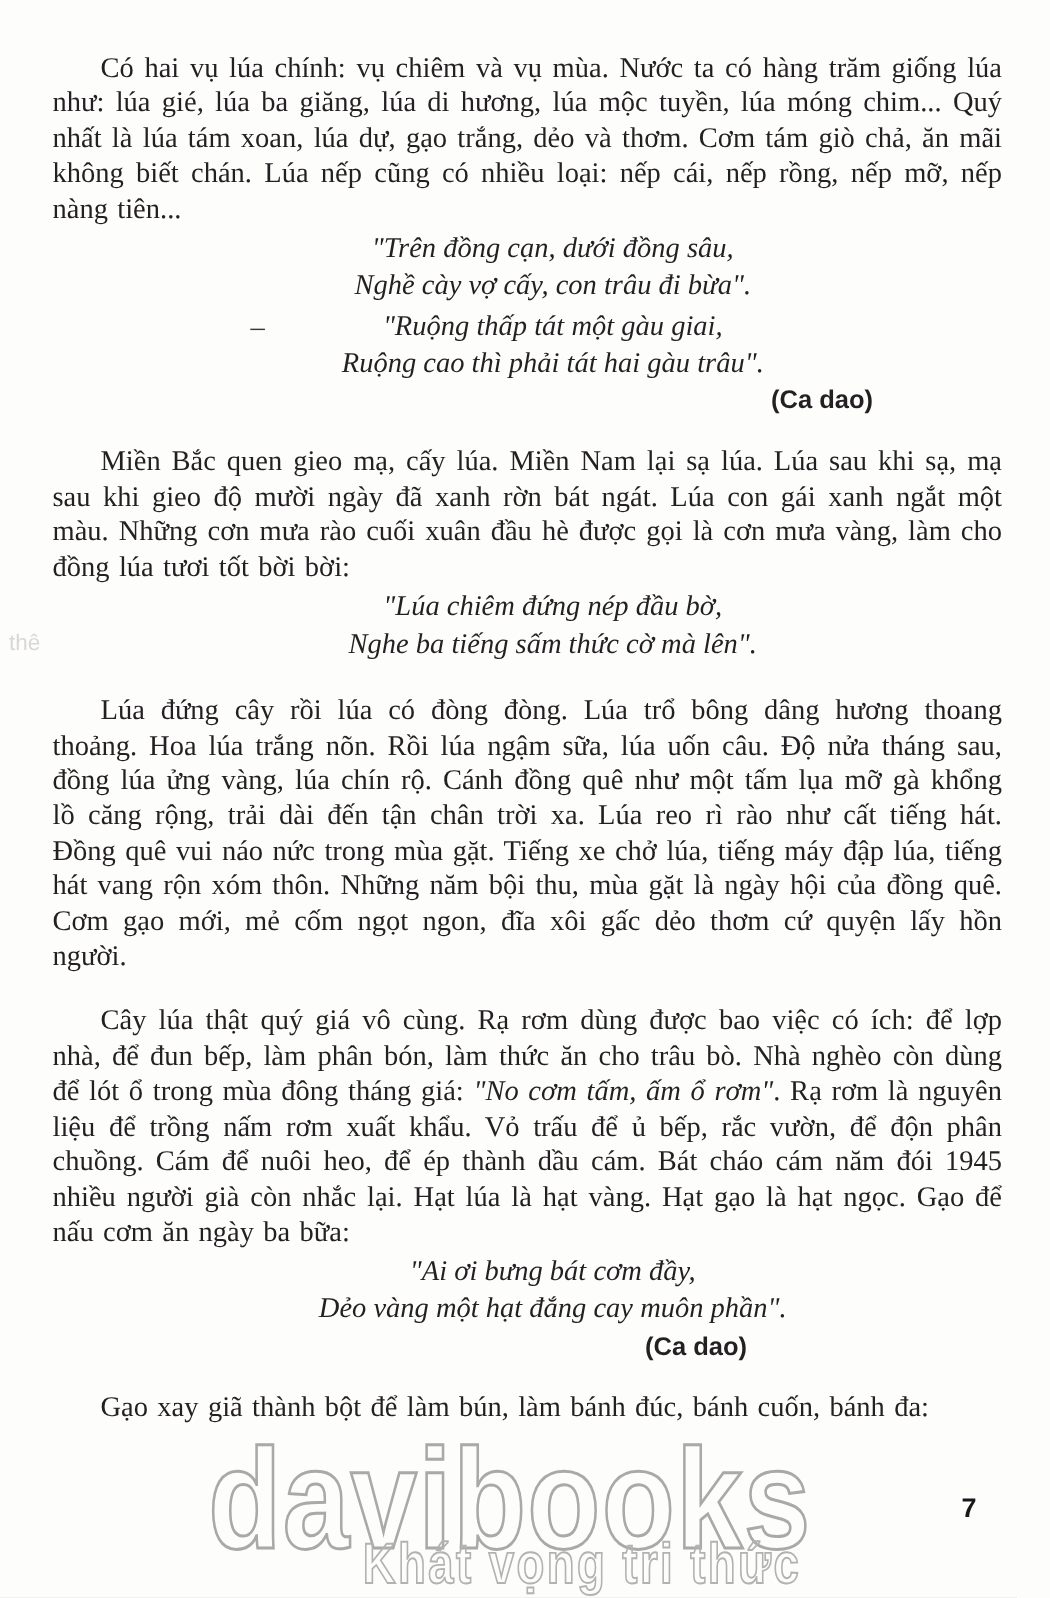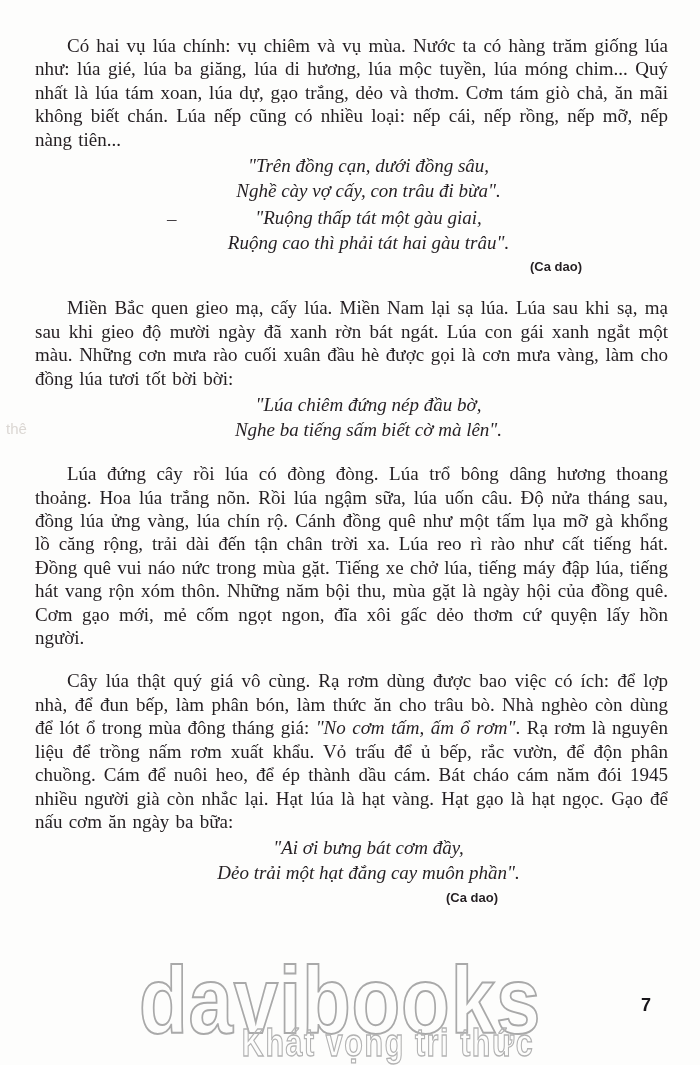--- a/index.html
+++ b/index.html
@@ -46,21 +46,21 @@
     top: 1px;
     font-style: normal;
     color: #3a363a;
   }
   .attribution {
     margin-top: 1px;
     text-align: right;
     font-family: "Liberation Sans", sans-serif;
     font-weight: bold;
     font-style: normal;
-    font-size: 13px;
+    font-size: 17px;
     line-height: 19px;
   }
   .attribution.pos-a { margin-right: 86px; }
   .attribution.pos-b { margin-right: 170px; }
   .page-number {
     position: absolute;
     left: 641px;
     top: 995px;
     z-index: 1;
     font-family: "Liberation Sans", sans-serif;
@@ -120,28 +120,29 @@
       </div>
       <div class="verse">
         <span class="verse-dash">–</span>
         <div class="verse-line">"Ruộng thấp tát một gàu giai,</div>
         <div class="verse-line">Ruộng cao thì phải tát hai gàu trâu".</div>
       </div>
       <div class="attribution pos-a">(Ca dao)</div>
       <p class="body-p"><span class="">Miền Bắc quen gieo mạ, cấy lúa. Miền Nam lại sạ lúa. Lúa sau khi sạ, mạ sau khi gieo độ mười ngày đã xanh rờn bát ngát. Lúa con gái xanh ngắt một màu. Những cơn mưa rào cuối xuân đầu hè được gọi là cơn mưa vàng, làm cho đồng lúa tươi tốt bời bời:</span></p>
       <div class="verse">
         <div class="verse-line">"Lúa chiêm đứng nép đầu bờ,</div>
-        <div class="verse-line">Nghe ba tiếng sấm biết cờ mà lên".</div>
+        <div class="verse-line">Nghe ba tiếng sấm thức cờ mà lên".</div>
       </div>
       <p class="body-p"><span class="">Lúa đứng cây rồi lúa có đòng đòng. Lúa trổ bông dâng hương thoang thoảng. Hoa lúa trắng nõn. Rồi lúa ngậm sữa, lúa uốn câu. Độ nửa tháng sau, đồng lúa ửng vàng, lúa chín rộ. Cánh đồng quê như một tấm lụa mỡ gà khổng lồ căng rộng, trải dài đến tận chân trời xa. Lúa reo rì rào như cất tiếng hát. Đồng quê vui náo nức trong mùa gặt. Tiếng xe chở lúa, tiếng máy đập lúa, tiếng hát vang rộn xóm thôn. Những năm bội thu, mùa gặt là ngày hội của đồng quê. Cơm gạo mới, mẻ cốm ngọt ngon, đĩa xôi gấc dẻo thơm cứ quyện lấy hồn người.</span></p>
       <p class="body-p"><span class="">Cây lúa thật quý giá vô cùng. Rạ rơm dùng được bao việc có ích: để lợp nhà, để đun bếp, làm phân bón, làm thức ăn cho trâu bò. Nhà nghèo còn dùng để lót ổ trong mùa đông tháng giá: </span><span class="em">"No cơm tấm, ấm ổ rơm"</span><span class="">. Rạ rơm là nguyên liệu để trồng nấm rơm xuất khẩu. Vỏ trấu để ủ bếp, rắc vườn, để độn phân chuồng. Cám để nuôi heo, để ép thành dầu cám. Bát cháo cám năm đói 1945 nhiều người già còn nhắc lại. Hạt lúa là hạt vàng. Hạt gạo là hạt ngọc. Gạo để nấu cơm ăn ngày ba bữa:</span></p>
       <div class="verse">
         <div class="verse-line">"Ai ơi bưng bát cơm đầy,</div>
-        <div class="verse-line">Dẻo trải một hạt đắng cay muôn phần".</div>
+        <div class="verse-line">Dẻo vàng một hạt đắng cay muôn phần".</div>
       </div>
       <div class="attribution pos-b">(Ca dao)</div>
+      <p class="body-p"><span class="">Gạo xay giã thành bột để làm bún, làm bánh đúc, bánh cuốn, bánh đa:</span></p>
     </main>
 
   <div class="wm wm-brand">davibooks</div>
   <div class="wm wm-slogan">Khát vọng tri thức</div>
 
   <div class="page-number">7</div>
 </div>
 
 </body></html>

